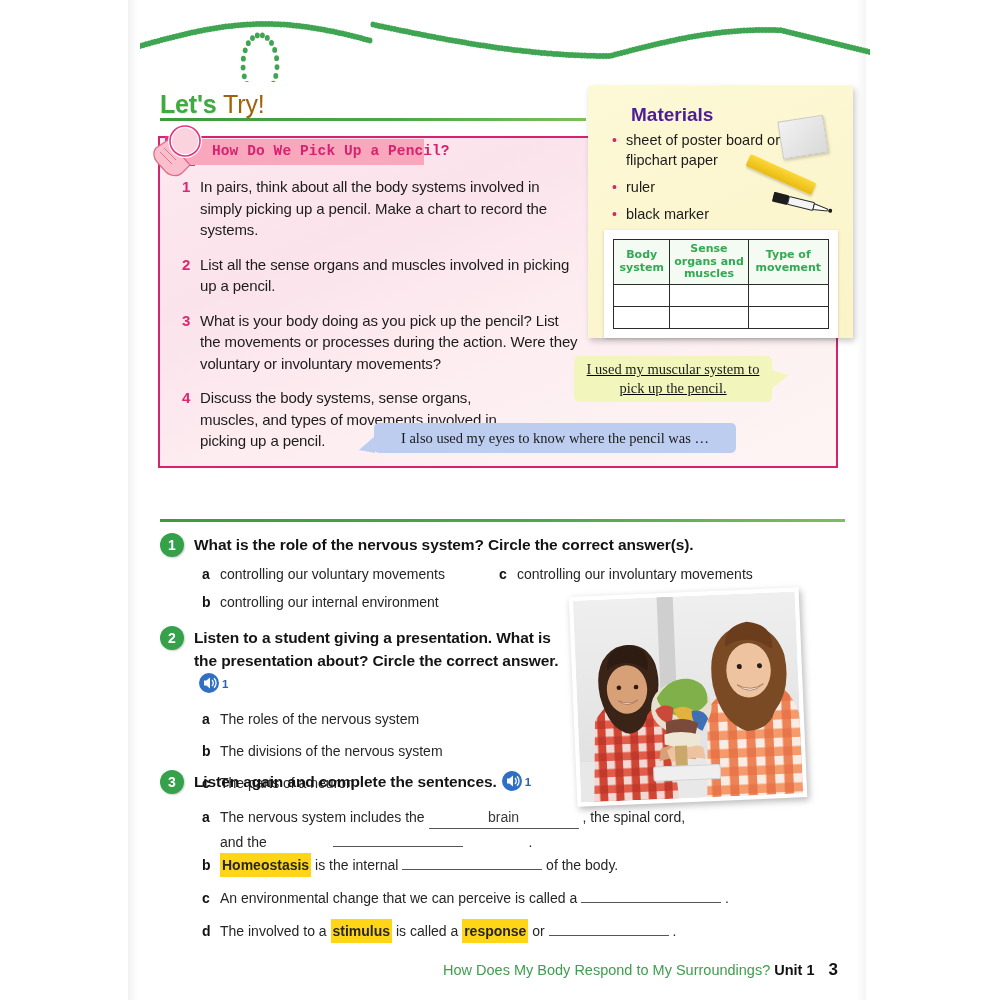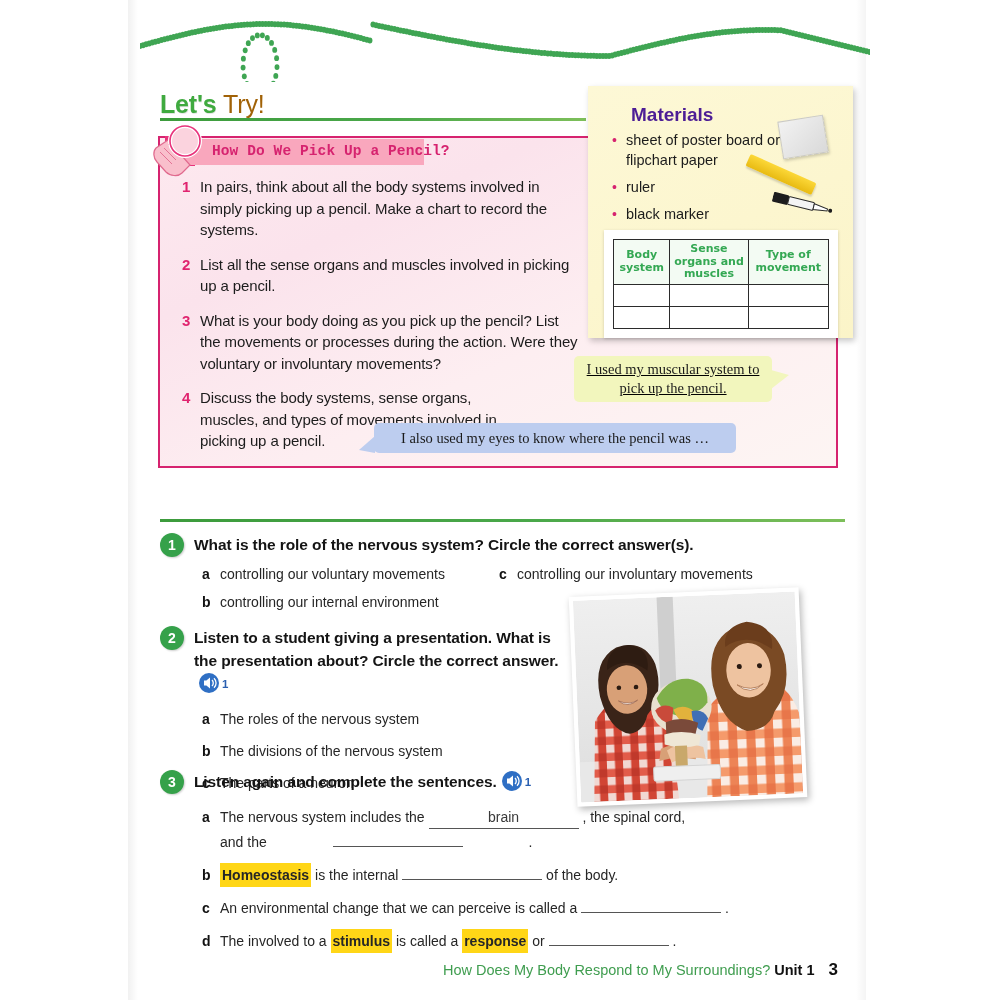--- a/index.html
+++ b/index.html
@@ -716,21 +716,21 @@
         </span><span class="audio-num">1</span>
       </div>
     </div>
 
     <div style="margin-left:42px; margin-top:8px;">
 
       <div class="opt" style="margin-bottom:2px; flex-wrap:wrap; width:520px;">
         <span class="opt-letter">a</span>
         <span>The nervous system includes the</span>&nbsp;<span class="blank-filled" style="width:150px;">brain</span>&nbsp;<span>, the spinal cord,</span>
       </div>
-      <div class="opt" style="margin-bottom:10px; padding-left:18px;gap:31px;">
+      <div class="opt" style="padding-left:18px;gap:31px;">
         <span>and the</span>&nbsp;<span class="blank" style="width:130px;"></span>&nbsp;<span>.</span>
       </div>
 
       <div class="opt" style="margin-bottom:10px;">
         <span class="opt-letter">b</span>
         <span class="hl">Homeostasis</span>&nbsp;<span>is the internal</span>&nbsp;<span class="blank" style="width:140px;"></span>&nbsp;<span>of the body.</span>
       </div>
 
       <div class="opt" style="margin-bottom:10px;">
         <span class="opt-letter">c</span>

